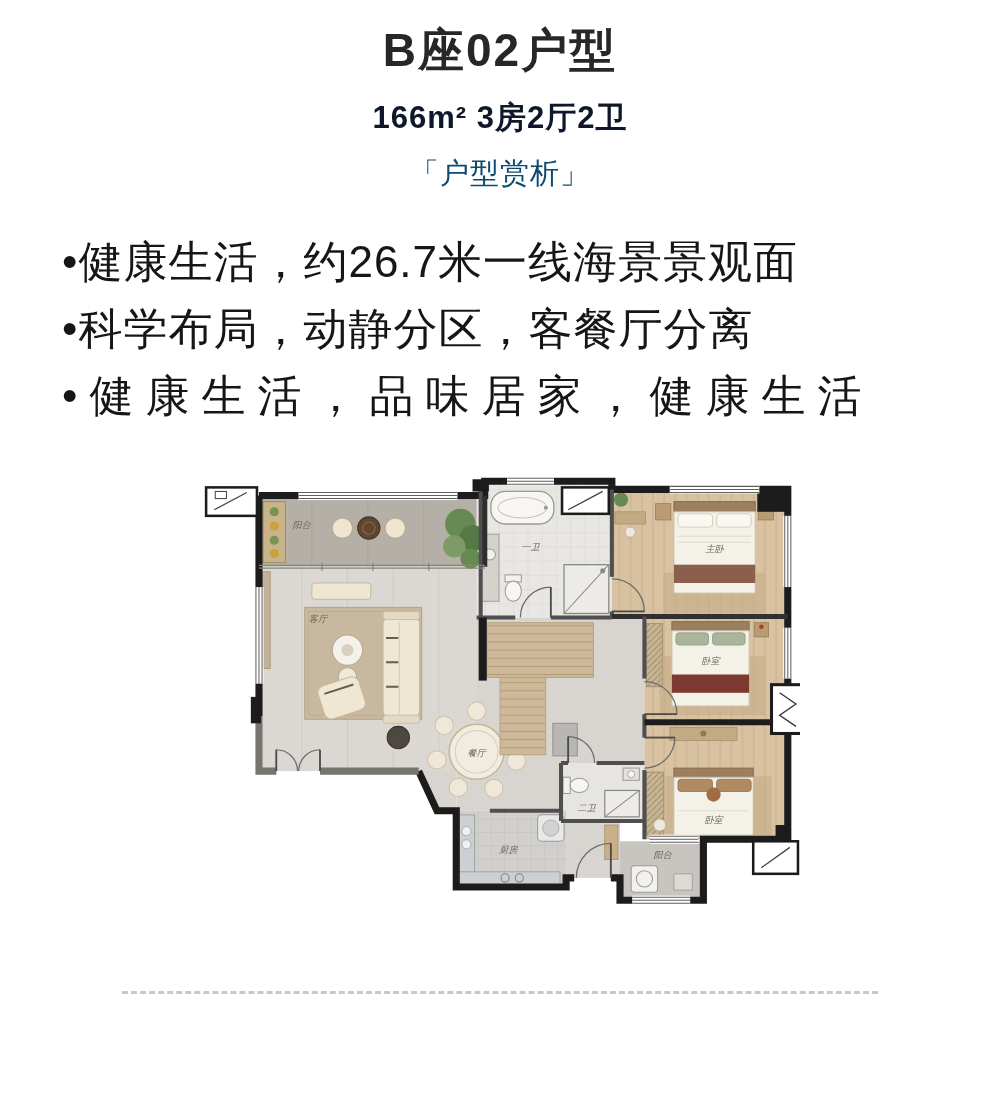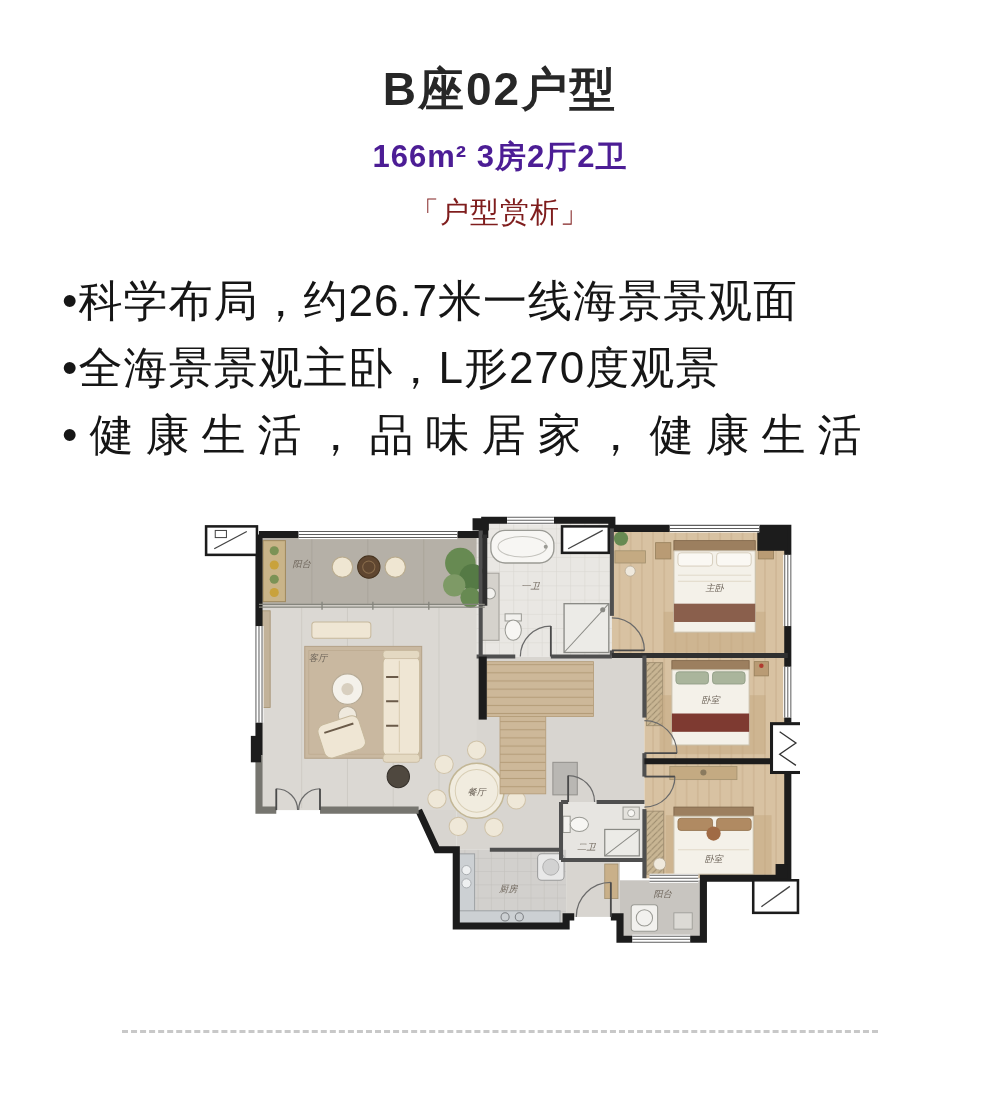--- a/index.html
+++ b/index.html
@@ -2,30 +2,30 @@
 <html><head>
 <meta charset="utf-8">
 <style>
   html,body { margin:0; padding:0; background:#ffffff; }
   .page {
     width:1000px; height:1117px; position:relative; overflow:hidden;
     background:#ffffff;
     font-family:"Liberation Sans","DejaVu Sans",sans-serif;
   }
   .title {
-    text-align:center; padding-top:59px; font-size:46px; font-weight:800;
+    text-align:center; padding-top:20px; font-size:46px; font-weight:800;
     color:#272727; letter-spacing:2px;
   }
   .specs {
     text-align:center; margin-top:15px; font-size:31px; font-weight:700;
-    color:#4c1d95; letter-spacing:1px;
+    color:#0f172a; letter-spacing:1px;
   }
   .section-title {
     text-align:center; margin-top:15px; font-size:29px; font-weight:500;
-    color:#7f1d1d; letter-spacing:1px;
+    color:#0c4a6e; letter-spacing:1px;
   }
   .bullets { margin:34px 0 0 62px; padding:0; list-style:none; }
   .bullets li {
     font-size:44px; color:#161616; line-height:67px; font-weight:500;
     letter-spacing:1px; white-space:nowrap;
   }
   .bullets li.spaced { letter-spacing:12px; }
   .plan-wrap { width:600px; margin:46px auto 0;font-style:italic; }
   .plan-wrap svg { display:block; width:600px; height:458px; }
   .divider {
@@ -40,22 +40,22 @@
 </head>
 <body>
 
 <div class="page">
 
   <div class="title">B座02户型</div>
   <div class="specs">166m² 3房2厅2卫</div>
   <div class="section-title">「户型赏析」</div>
 
   <ul class="bullets">
-    <li>•科学布局，约26.7米一线海景景观面</li>
-    <li>•全海景景观主卧，L形270度观景</li>
+    <li>•健康生活，约26.7米一线海景景观面</li>
+    <li>•科学布局，动静分区，客餐厅分离</li>
     <li class="spaced">•健康生活，品味居家，健康生活</li>
   </ul>
 
   <div class="plan-wrap">
     <svg viewBox="0 0 590 450" xmlns="http://www.w3.org/2000/svg">
       <defs>
         <pattern id="wd" width="11" height="11" patternUnits="userSpaceOnUse">
           <rect width="11" height="11" fill="#d8c2a2"></rect>
           <line x1="5.5" y1="0" x2="5.5" y2="11" stroke="#c9b08e" stroke-width="1"></line>
         </pattern>

